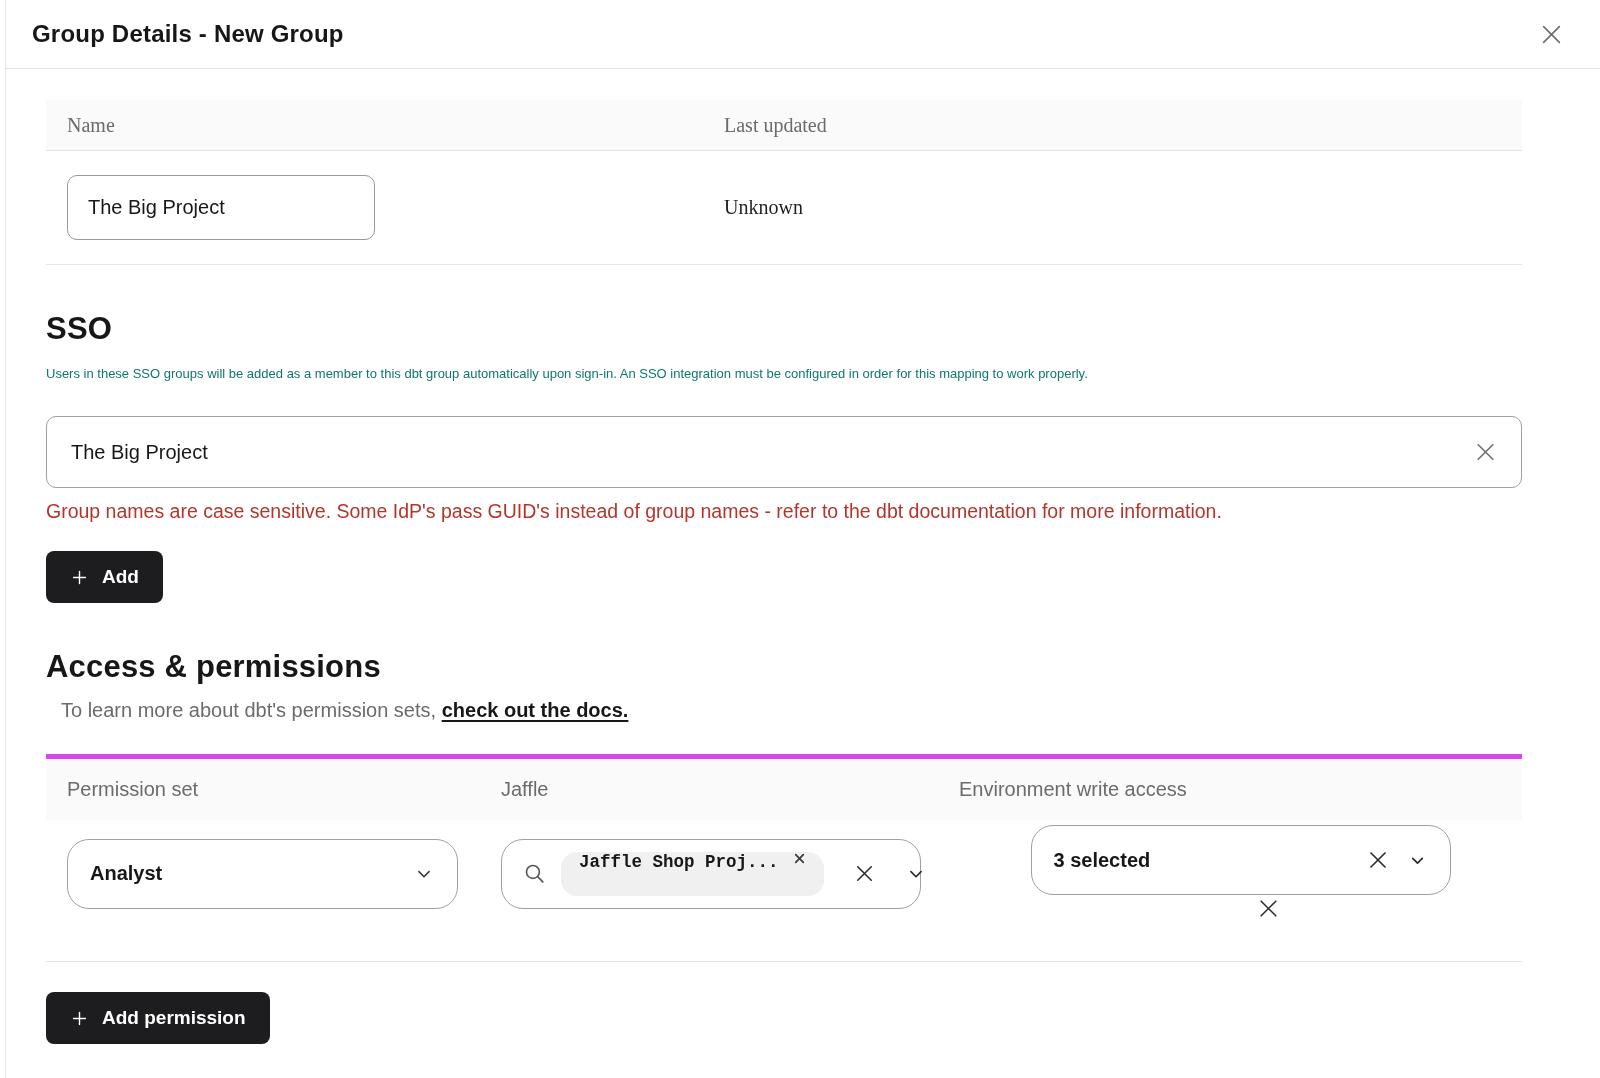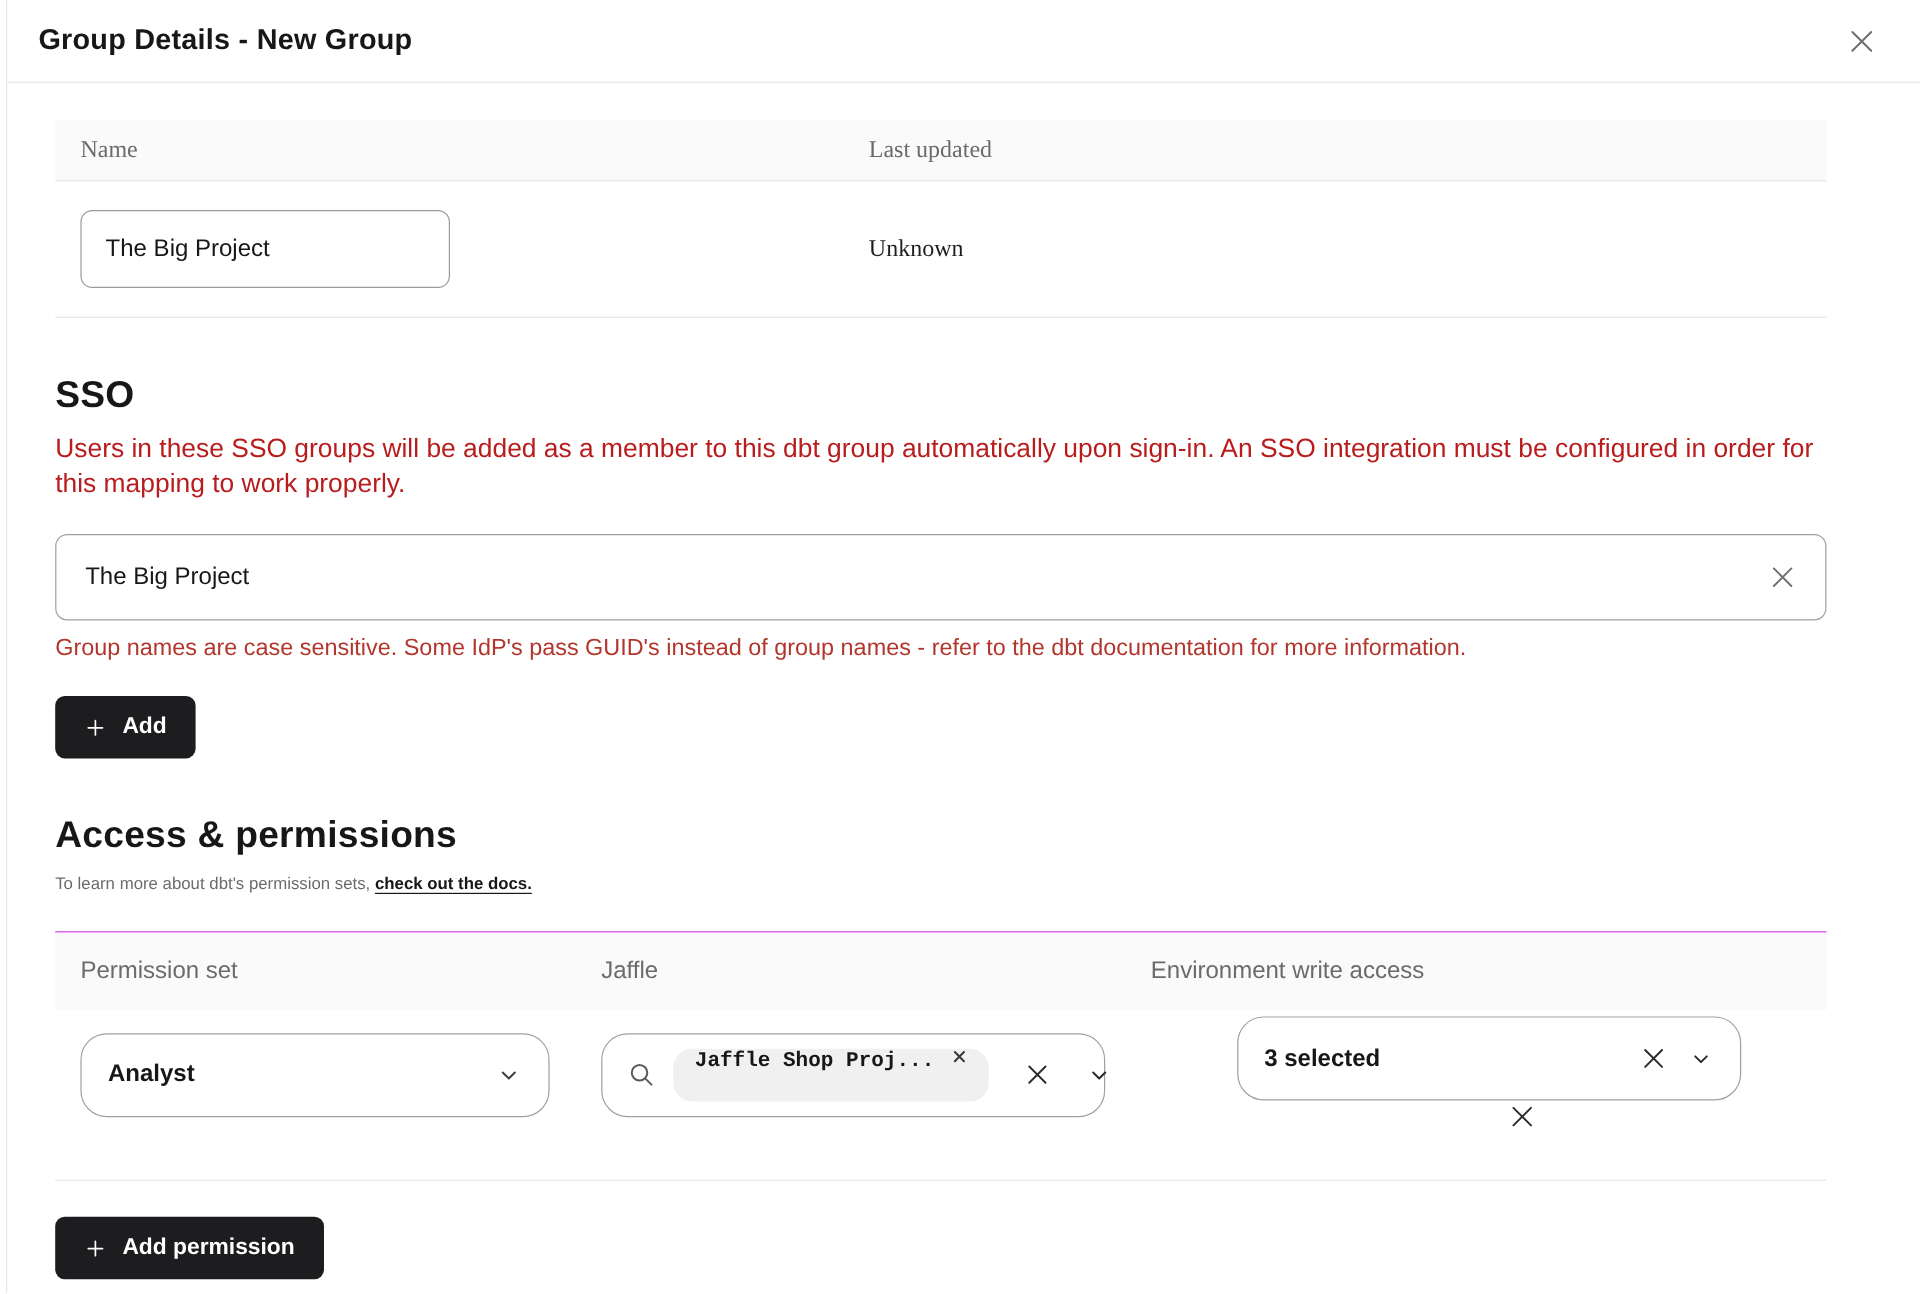--- a/index.html
+++ b/index.html
@@ -55,21 +55,21 @@
     border: 1px solid #9a9a9a; border-radius: 10px;
     font-family: "Liberation Sans", sans-serif;
     font-size: 20px; color: #171717;
     padding: 0 20px; margin-left: 21px;
     outline: none; background: #fff;
   }
   .last-updated { font-size: 20px; color: #1f1f1f; font-family: Liberation Serif, serif; }
 
   
   .section-heading { margin-top: 46px; font-size: 31px; font-weight: 700; color: #171717; letter-spacing: .2px; }
-  .section-desc { margin-top: 12px; font-size: 22px; line-height: 29px; color: #b91c1c; max-width: 1475px; }
+  .section-desc { margin-top: 12px; font-size: 13px; line-height: 29px; color: #0f766e; max-width: 1475px; }
 
   
   .sso-input-wrap {
     margin-top: 28px;
     position: relative;
     height: 72px;
     border: 1px solid #a0a0a0; border-radius: 10px;
     display: flex; align-items: center;
     padding: 0 60px 0 24px;
     background: #fff;
@@ -88,30 +88,30 @@
     display: inline-flex; align-items: center; gap: 13px;
     background: #1d1d1f; color: #fff;
     border: none; border-radius: 8px;
     height: 52px; padding: 0 24px;
     font-family: "Liberation Sans", sans-serif;
     font-size: 19px; font-weight: 700;
     cursor: pointer;
   }
 
   
-  .docs-line { margin-top: 14px; font-size: 14px; color: #6b6b6b; }
+  .docs-line { margin-top: 14px; font-size: 20px; color: #6b6b6b; margin-left: 15px; }
   .docs-link { color: #171717; font-weight: 700; text-decoration: underline; text-underline-offset: 3px; cursor: pointer; }
 
   
   .perm-table { margin-top: 32px; }
   .pt-head {
     display: grid;
     grid-template-columns: 455px 458px 1fr;
     background: #fafafa;
-    border-top: 1px solid #d946ef;
+    border-top: 5px solid #d946ef;
     height: 66px;
     align-items: center;
   }
   .pt-head .cell { color: #6b6b6b; font-size: 20px; }
   .pt-row {
     display: grid;
     grid-template-columns: 455px 458px 1fr;
     align-items: center;
     padding: 5px 0 39px;
     border-bottom: 1px solid #e5e5e5;

